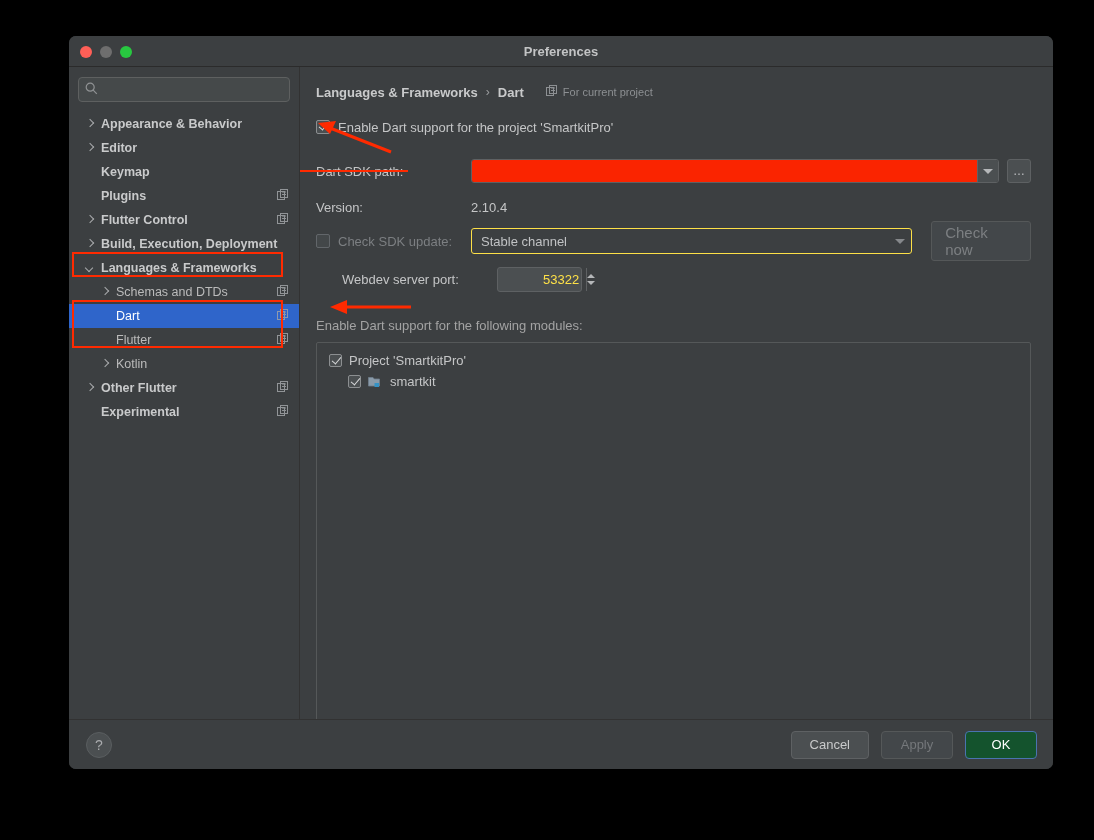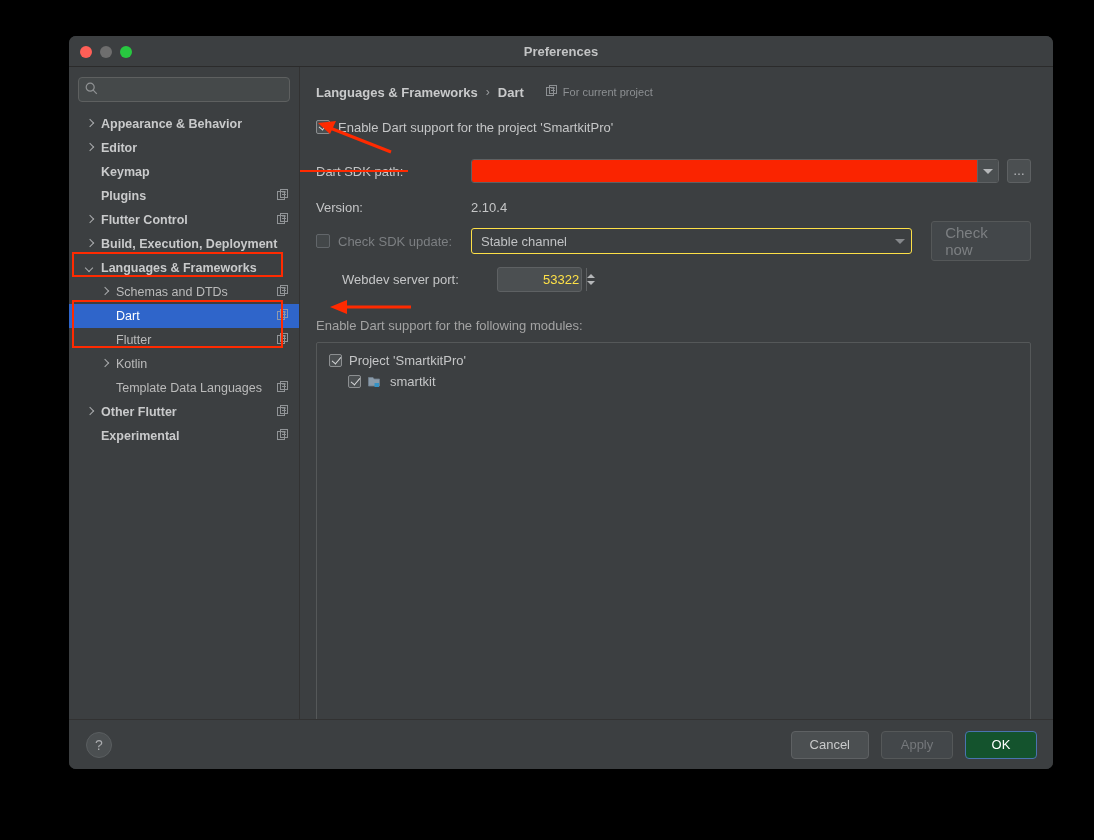--- a/index.html
+++ b/index.html
@@ -354,30 +354,20 @@
               <span class="scope-ic"><svg width="12" height="12" viewBox="0 0 12 12">
                   <rect x="0.5" y="2.5" width="7" height="8" fill="none" stroke="#a0a3a6" stroke-width="1"></rect>
                   <rect x="3.5" y="0.5" width="7" height="8" fill="none" stroke="#a0a3a6" stroke-width="1"></rect>
                   <rect x="5" y="2.5" width="4" height="1" fill="#a0a3a6"></rect>
                   <rect x="5" y="5" width="4" height="1" fill="#a0a3a6"></rect>
                 </svg></span>
             </div>
             <div class="tree-item lvl1">
               <span class="arrow right"></span>
               <span class="tree-label">Kotlin</span>
-            </div>
-            <div class="tree-item lvl1">
-              <span class="arrow "></span>
-              <span class="tree-label">Template Data Languages</span>
-              <span class="scope-ic"><svg width="12" height="12" viewBox="0 0 12 12">
-                  <rect x="0.5" y="2.5" width="7" height="8" fill="none" stroke="#a0a3a6" stroke-width="1"></rect>
-                  <rect x="3.5" y="0.5" width="7" height="8" fill="none" stroke="#a0a3a6" stroke-width="1"></rect>
-                  <rect x="5" y="2.5" width="4" height="1" fill="#a0a3a6"></rect>
-                  <rect x="5" y="5" width="4" height="1" fill="#a0a3a6"></rect>
-                </svg></span>
             </div>
             <div class="tree-item lvl0 bold">
               <span class="arrow right"></span>
               <span class="tree-label">Other Flutter</span>
               <span class="scope-ic"><svg width="12" height="12" viewBox="0 0 12 12">
                   <rect x="0.5" y="2.5" width="7" height="8" fill="none" stroke="#a0a3a6" stroke-width="1"></rect>
                   <rect x="3.5" y="0.5" width="7" height="8" fill="none" stroke="#a0a3a6" stroke-width="1"></rect>
                   <rect x="5" y="2.5" width="4" height="1" fill="#a0a3a6"></rect>
                   <rect x="5" y="5" width="4" height="1" fill="#a0a3a6"></rect>
                 </svg></span>

